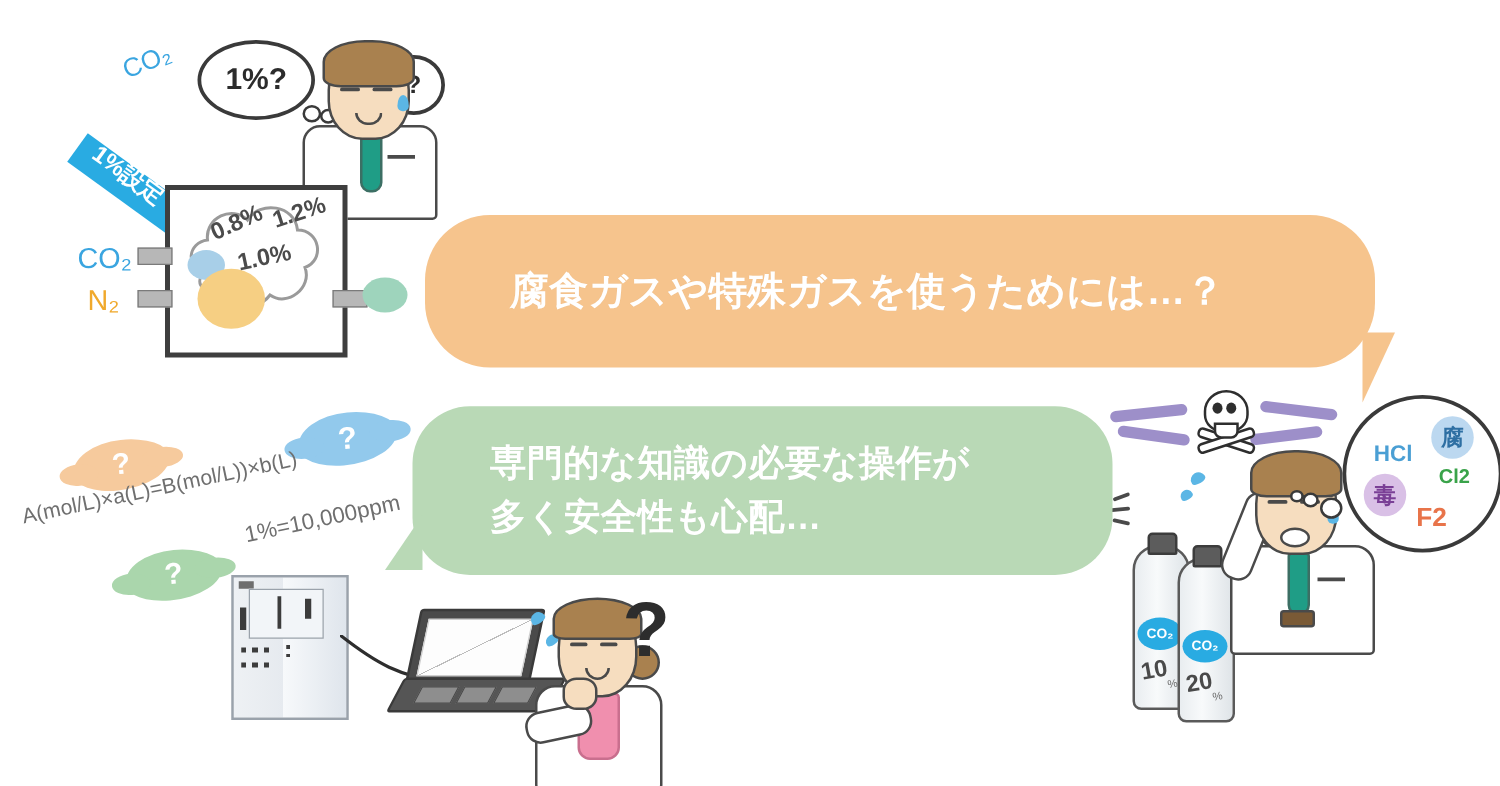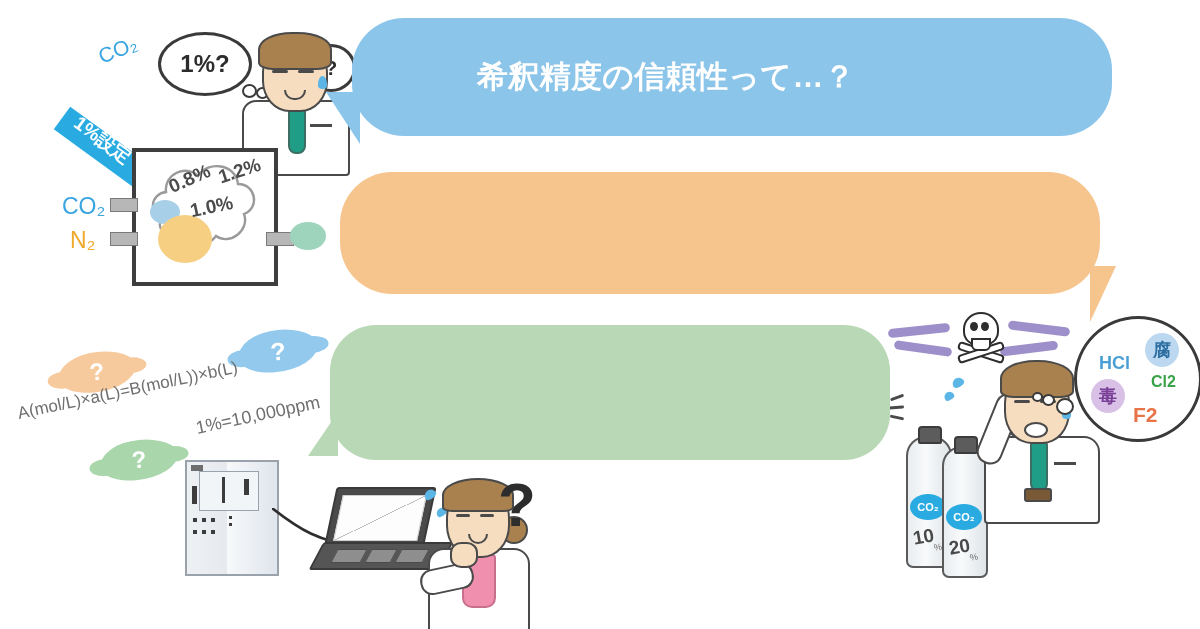--- a/index.html
+++ b/index.html
@@ -534,34 +534,32 @@
   <div class="puff amber"></div>
   <div class="puff green"></div>
 
   <div class="lbl pct08">0.8%</div>
   <div class="lbl pct12">1.2%</div>
   <div class="lbl pct10">1.0%</div>
 
   <div class="lbl co2-side">CO₂</div>
   <div class="lbl n2-side">N₂</div>
 
-  <div class="bubble" id="bubble-1">
-    <div class="bubble-body"></div>
-    <div class="bubble-tail"></div>
-    <div class="btext">希釈精度の信頼性って…？</div>
-  </div>
 
   <div class="bubble" id="bubble-2">
     <div class="bubble-body"></div>
     <div class="bubble-tail"></div>
+    <div class="btext">腐食ガスや特殊ガスを使うためには…？</div>
   </div>
 
   <div class="bubble" id="bubble-3">
     <div class="bubble-body"></div>
     <div class="bubble-tail"></div>
+    <div class="btext">専門的な知識の必要な操作が
+多く安全性も心配…</div>
   </div>
 
   <div class="splat" id="splat-orange">
       <span>?</span>
     </div>
   <div class="splat" id="splat-blue">
       <span>?</span>
     </div>
   <div class="splat" id="splat-green">
       <span>?</span>

